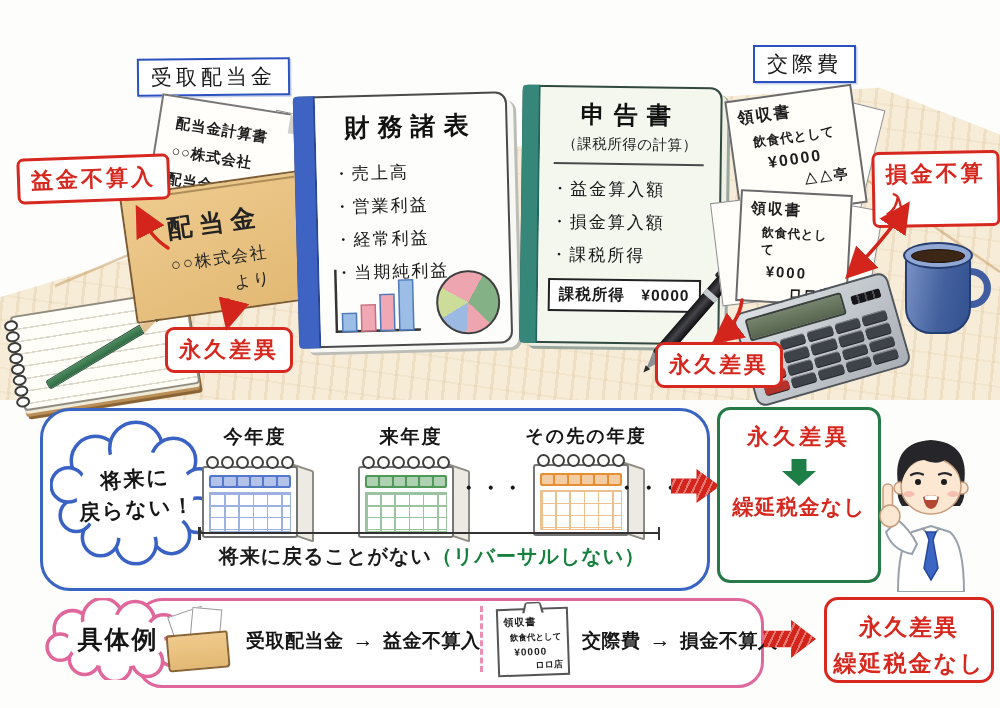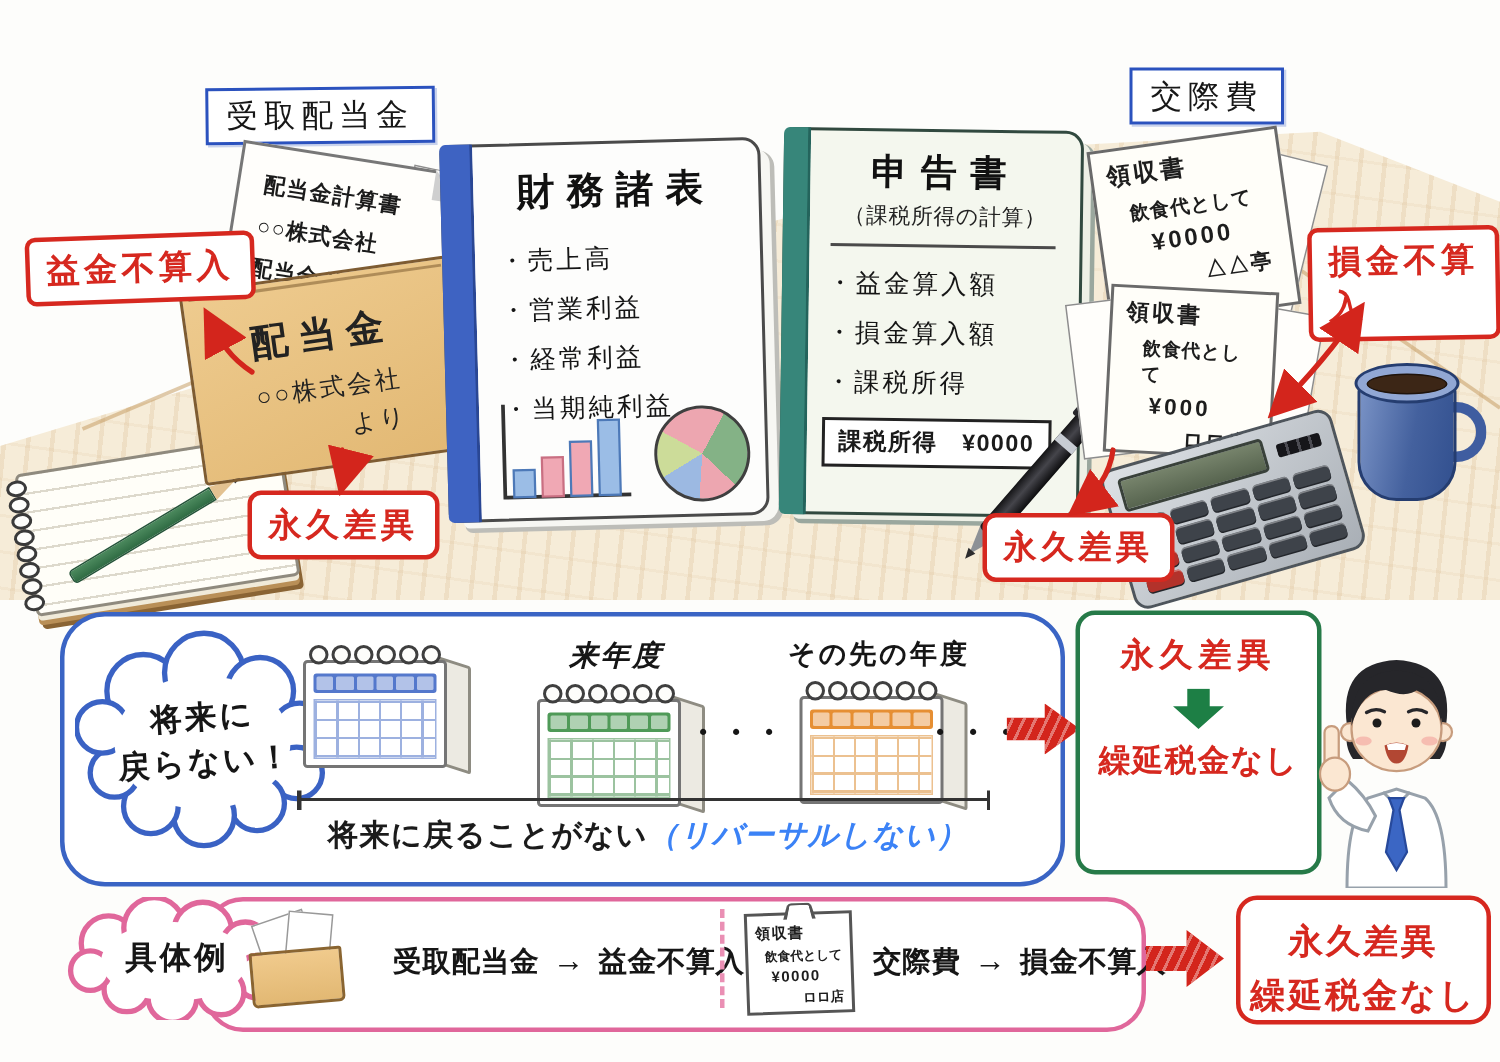--- a/index.html
+++ b/index.html
@@ -157,21 +157,21 @@
   .cal-head i{flex:1;background:rgba(255,255,255,.55);border-radius:1px;}
   .cal-grid{margin:4px 5px 0;height:38px;border:1.5px solid var(--cl);
     background:repeating-linear-gradient(90deg,var(--cl) 0 1.5px,transparent 1.5px 14.2px),
                repeating-linear-gradient(180deg,var(--cl) 0 1.5px,transparent 1.5px 12px);}
   .dots{position:absolute;font-size:21px;font-weight:700;letter-spacing:1px;color:#161616;}
 
   .timeline{position:absolute;left:198px;top:532px;width:462px;border-top:2.5px solid #333;}
   .timeline::before,.timeline::after{content:"";position:absolute;top:-7px;width:2.5px;height:13px;background:#333;}
   .timeline::before{left:0;} .timeline::after{right:0;}
   .timeline-note{position:absolute;left:198px;top:543px;width:468px;text-align:center;font-size:20px;font-weight:600;letter-spacing:1px;}
-  .timeline-note .red{color:#3b82f6;font-style:italic;}
+  .timeline-note .red{color:#15803d;}
 
   .block-arrow{position:absolute;background:
     repeating-linear-gradient(115deg,rgba(255,255,255,.38) 0 2px,rgba(0,0,0,0) 2px 7px),#d3251c;
     clip-path:polygon(0 28%,52% 28%,52% 0,100% 50%,52% 100%,52% 72%,0 72%);}
 
   .gp-title{color:#d6281f;font-size:22px;letter-spacing:4px;font-weight:700;margin-top:12px;}
   .crossed{position:relative;margin:9px auto 0;width:120px;}
   .crossed-box{border:2.5px solid #2b7a4b;background:#fff;padding:5px 4px;font-size:19px;
     letter-spacing:2px;font-weight:600;color:#161616;}
   .xbar{position:absolute;left:-16px;right:-16px;top:calc(50% - 3px);height:5.5px;
@@ -367,20 +367,21 @@
       </g>
       <ellipse cx="84" cy="76" rx="58" ry="44" fill="#ffffff"></ellipse>
     </svg>
     <div class="cloud-text">
       <div class="ln">将来に</div>
       <div class="ln">戻らない！</div>
     </div>
   </div>
 
   <div class="calendar" style="left:190px;--c:#5478cc;--cl:#9db1e0;">
+    <div class="cal-label">今年度</div>
     <div class="cal-body">
       <div class="cal-stand"></div>
       <div class="cal-sheet">
           <div class="cal-head">
             <i></i>
             <i></i>
             <i></i>
             <i></i>
             <i></i>
             <i></i>
@@ -390,21 +391,21 @@
       <div class="cal-rings">
           <i></i>
           <i></i>
           <i></i>
           <i></i>
           <i></i>
           <i></i>
         </div>
     </div>
   </div>
-  <div class="calendar" style="left:346px;font-style:italic;--c:#4f9a58;--cl:#9cc3a0;">
+  <div class="calendar" style="left:346px;--c:#4f9a58;--cl:#9cc3a0;">
     <div class="cal-label">来年度</div>
     <div class="cal-body">
       <div class="cal-stand"></div>
       <div class="cal-sheet">
           <div class="cal-head">
             <i></i>
             <i></i>
             <i></i>
             <i></i>
             <i></i>
@@ -494,31 +495,31 @@
           <circle cx="92" cy="22" r="19"></circle>
         <circle cx="120" cy="32" r="16"></circle>
           <circle cx="128" cy="52" r="14"></circle>
           <circle cx="104" cy="62" r="15"></circle>
         <circle cx="72" cy="66" r="16"></circle>
           <circle cx="42" cy="60" r="15"></circle>
           <circle cx="18" cy="48" r="13"></circle>
       </g>
       <ellipse cx="73" cy="42" rx="48" ry="26" fill="#ffffff"></ellipse>
     </svg>
-    <div class="cloud-text" style="font-size:21px;transform:none;">
+    <div class="cloud-text" style="font-size:25px;transform:none;">
       <div class="ln">具体例</div>
     </div>
   </div>
 
   <div class="mini-env">
     <i class="me-paper me-p1"></i>
       <i class="me-paper me-p2"></i>
       <i class="me-body"></i>
   </div>
-  <div class="example-text" style="left:246px;top:628px;margin-left:16px;">
+  <div class="example-text" style="left:246px;top:628px;">
     <span>受取配当金</span><span class="arr">→</span><span>益金不算入</span>
   </div>
 
   <div class="divider-pink"></div>
 
   <div class="mini-receipt">
     <div class="mr-1">領収書</div>
     <div class="mr-2">飲食代として</div>
     <div class="mr-3">¥0000</div>
     <div class="mr-4">ロロ店</div>

